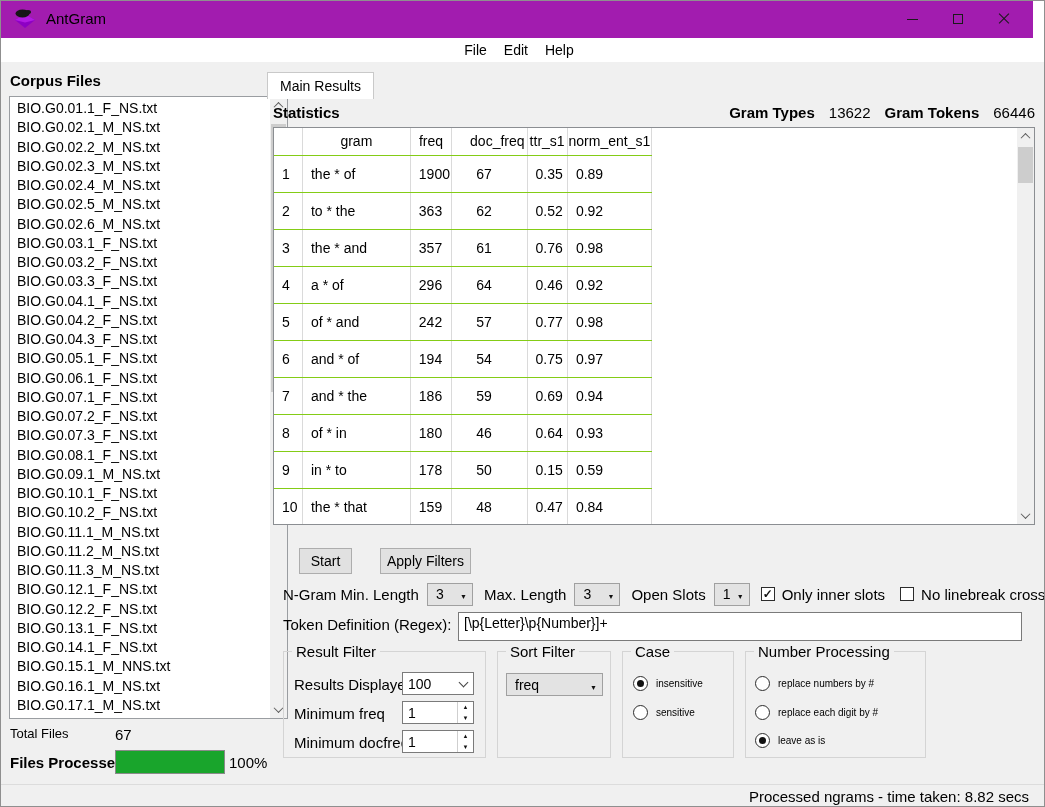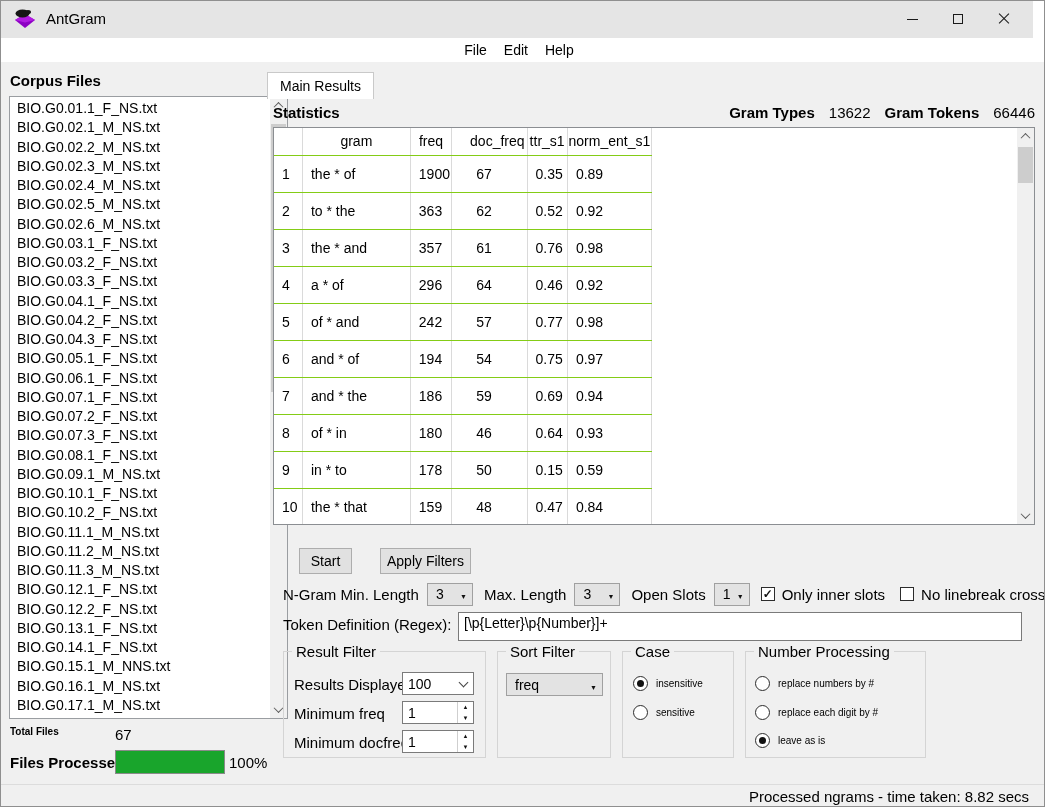--- a/index.html
+++ b/index.html
@@ -5,21 +5,21 @@
   * { box-sizing: border-box; margin: 0; padding: 0; }
   html,body { width:1045px; height:807px; }
   body {
     font-family: "Liberation Sans", sans-serif;
     background:#ffffff; position:relative; overflow:hidden;
     color:#000;
   }
   .window-frame { position:absolute; inset:0; border:1px solid #8f8f8f; pointer-events:none; z-index:99; }
 
   
-  .titlebar { position:absolute; top:0; left:0; right:12px; height:38px; background:#e5e5e5; }
+  .titlebar { position:absolute; top:0; left:0; right:12px; height:38px; background:#a21caf; }
   .app-icon { position:absolute; left:13px; top:7px; width:24px; height:24px; }
   .app-title { position:absolute; left:46px; top:10px; font-size:15px; }
   .win-controls { position:absolute; right:6px; top:0; height:38px; display:flex; }
   .win-btn { width:46px; height:38px; display:flex; align-items:center; justify-content:center; }
   .glyph-min { width:11px; border-top:1px solid #1a1a1a; height:0; }
   .glyph-max { width:10px; height:10px; border:1px solid #1a1a1a; }
   .glyph-close { position:relative; width:12px; height:12px; }
   .glyph-close::before, .glyph-close::after { content:""; position:absolute; left:-1px; top:5px; width:14px; border-top:1px solid #1a1a1a; }
   .glyph-close::before { transform:rotate(45deg); }
   .glyph-close::after  { transform:rotate(-45deg); }
@@ -102,21 +102,21 @@
   .spin-up::after { content:"▲"; font-size:6px; color:#111; }
   .spin-down::after { content:"▼"; font-size:6px; color:#111; }
 
   .sort-combo { position:absolute; left:8px; top:21px; width:97px; }
 
   .radio-row { position:absolute; display:flex; align-items:center; font-size:10px; }
   .radio { width:15px; height:15px; border:1.5px solid #2c2c2c; border-radius:50%; background:#fff; margin-right:8px; display:flex; align-items:center; justify-content:center; flex:none; }
   .radio.selected::after { content:""; width:7px; height:7px; border-radius:50%; background:#111; }
 
   
-  .total-label { position:absolute; left:10px; top:726px; font-size:10px; font-weight:bold; }
+  .total-label { position:absolute; left:10px; top:726px; font-size:13px; font-weight:normal; }
   .total-value { position:absolute; left:115px; top:726px; font-size:15px; }
   .fp-label { position:absolute; left:10px; top:754px; font-size:15px; font-weight:bold; }
   .progressbar { position:absolute; left:115px; top:750px; width:110px; height:24px; border:1px solid #8a8a8a; background:#19a52c; }
   .progress-text { position:absolute; left:229px; top:754px; font-size:15px; }
 
   
   .statusbar { position:absolute; left:0; right:0; bottom:0; height:23px; background:#f0f0f0; border-top:1px solid #dcdcdc; display:flex; align-items:center; justify-content:flex-end; padding-right:16px; font-size:15px; }
 </style>
 </head>
 <body>

